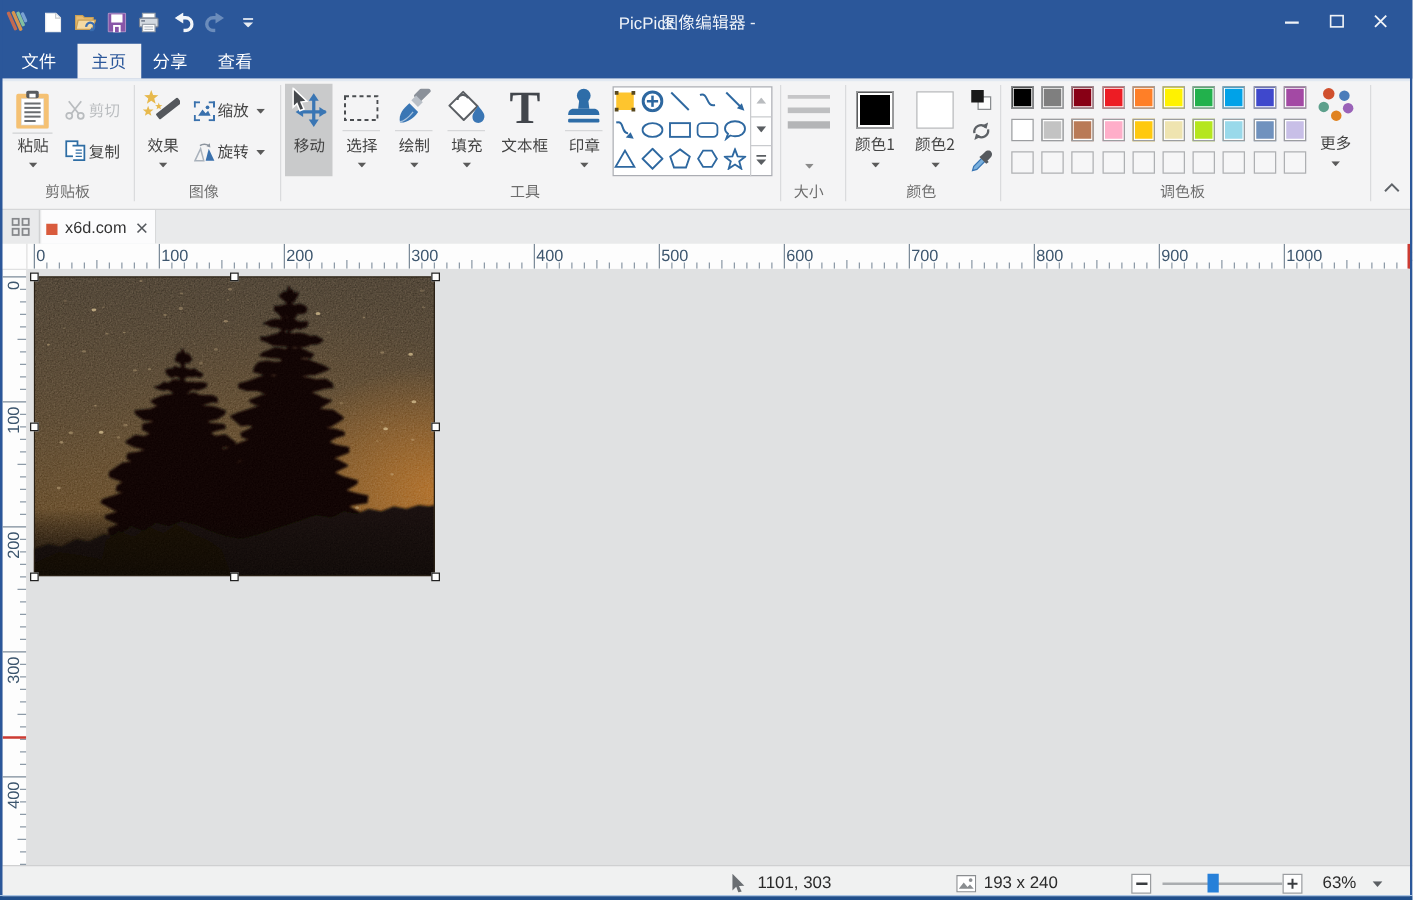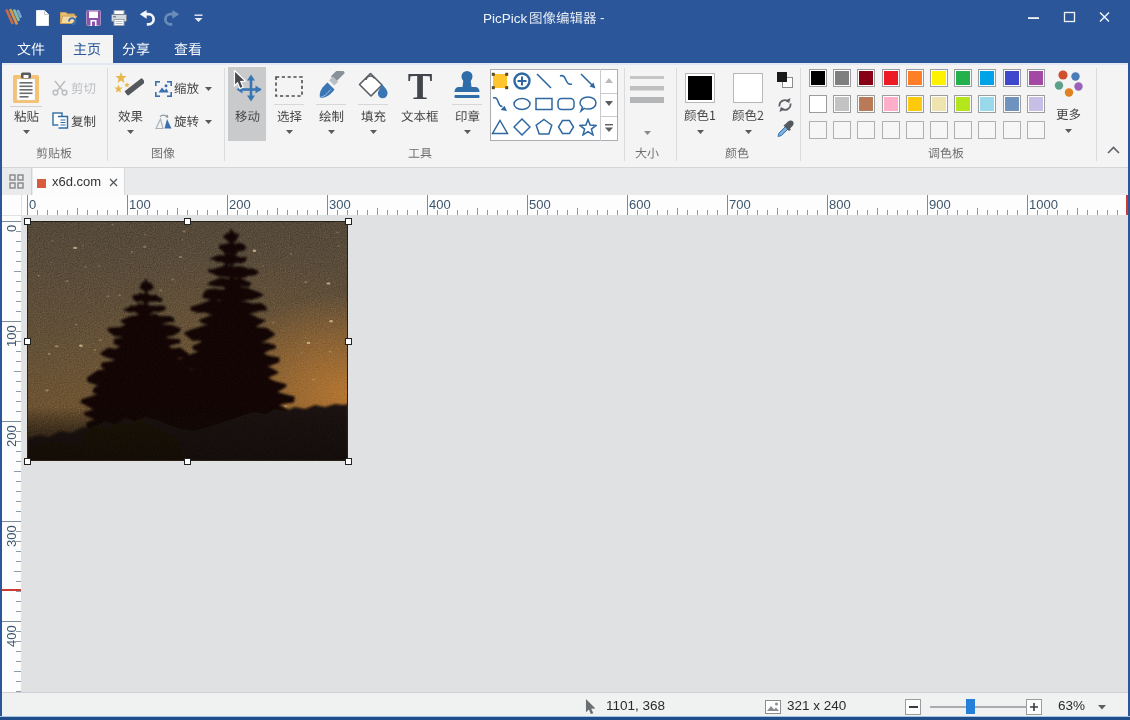--- a/index.html
+++ b/index.html
@@ -42,21 +42,21 @@
       <path d="M7.6 0 L0.8 4.3 L7.6 8.8 Z" fill="#f2f5f9"></path>
     </svg>
 <svg class="abs" style="left:164px;top:10px" width="16" height="16" viewBox="0 0 16 16">
       <path d="M12.8 4.2 H6.5 a5.1 5.1 0 0 0 0 10.2 H8.2" fill="none" stroke="#6b8cbb" stroke-width="2.7"></path>
       <path d="M8.4 0 L15.2 4.3 L8.4 8.8 Z" fill="#6b8cbb"></path>
     </svg>
 <svg class="abs" style="left:194px;top:14px" width="9" height="8" viewBox="0 0 9 8">
       <rect x="0.5" y="0.5" width="8" height="1.4" fill="#e8ecf2"></rect>
       <path d="M0.5 4 H8.5 L4.5 8 Z" fill="#e8ecf2"></path>
     </svg>
-<div class="abs" style="left:483px;top:10px;color:#eef2f8;font-size:13.5px;line-height:17px">PicPick&nbsp;</div>
+<div class="abs" style="left:495px;top:10px;color:#eef2f8;font-size:13.5px;line-height:17px">PicPick&nbsp;</div>
 <div class="abs" style="left:529px;top:11px">
       <svg width="67.5" height="16.9" viewBox="0 0 67.5 16.9" style="display:block">
         <path transform="translate(0.0,11.9) scale(0.01350)" d="M375 -279C455 -262 557 -227 613 -199L644 -250C588 -276 487 -309 407 -325ZM275 -152C413 -135 586 -95 682 -61L715 -117C618 -149 445 -188 310 -203ZM84 -796V80H156V38H842V80H917V-796ZM156 -29V-728H842V-29ZM414 -708C364 -626 278 -548 192 -497C208 -487 234 -464 245 -452C275 -472 306 -496 337 -523C367 -491 404 -461 444 -434C359 -394 263 -364 174 -346C187 -332 203 -303 210 -285C308 -308 413 -345 508 -396C591 -351 686 -317 781 -296C790 -314 809 -340 823 -353C735 -369 647 -396 569 -432C644 -481 707 -538 749 -606L706 -631L695 -628H436C451 -647 465 -666 477 -686ZM378 -563 385 -570H644C608 -531 560 -496 506 -465C455 -494 411 -527 378 -563Z" fill="#eef2f8"></path>
         <path transform="translate(13.5,11.9) scale(0.01350)" d="M486 -710H666C649 -681 628 -651 607 -629H420C444 -656 466 -683 486 -710ZM487 -839C445 -755 366 -649 256 -571C272 -561 294 -539 305 -523C324 -537 341 -552 358 -567V-413H513C465 -371 394 -329 287 -296C303 -283 321 -262 330 -249C420 -278 486 -313 534 -350C550 -335 564 -320 577 -303C509 -242 384 -180 287 -151C301 -139 319 -117 329 -102C417 -134 530 -197 604 -260C614 -241 622 -222 628 -204C549 -123 402 -46 278 -10C292 3 311 27 322 44C430 7 555 -63 642 -141C651 -78 640 -24 618 -3C604 14 589 16 569 16C552 16 529 15 503 12C514 31 520 60 521 77C544 79 566 79 584 79C619 79 645 72 670 45C713 4 727 -104 694 -209L743 -232C779 -123 841 -28 921 23C932 5 954 -21 970 -34C893 -76 831 -162 798 -259C837 -279 876 -301 909 -322L858 -370C812 -337 738 -292 675 -260C653 -307 621 -352 577 -387L600 -413H898V-629H685C714 -664 743 -703 765 -741L721 -773L707 -769H526L559 -826ZM425 -571H603C598 -542 588 -507 563 -470H425ZM665 -571H829V-470H637C655 -507 663 -542 665 -571ZM262 -836C209 -685 122 -535 29 -437C43 -420 65 -381 72 -363C102 -395 131 -433 159 -473V77H230V-588C270 -660 305 -738 333 -815Z" fill="#eef2f8"></path>
         <path transform="translate(27.0,11.9) scale(0.01350)" d="M40 -54 58 15C140 -18 245 -61 346 -103L332 -163C223 -121 114 -79 40 -54ZM61 -423C75 -430 98 -435 205 -450C167 -386 132 -335 116 -316C87 -278 66 -252 45 -248C53 -230 64 -196 68 -182C87 -194 118 -204 339 -255C336 -271 333 -298 334 -317L167 -282C238 -374 307 -486 364 -597L303 -632C286 -593 265 -554 245 -517L133 -505C190 -593 246 -706 287 -815L215 -840C179 -719 112 -587 91 -554C71 -520 55 -496 38 -491C46 -473 57 -438 61 -423ZM624 -350V-202H541V-350ZM675 -350H746V-202H675ZM481 -412V72H541V-143H624V47H675V-143H746V46H797V-143H871V7C871 14 868 16 861 17C854 17 836 17 814 16C822 32 829 56 831 73C867 73 890 71 908 62C926 52 930 35 930 8V-413L871 -412ZM797 -350H871V-202H797ZM605 -826C621 -798 637 -762 648 -732H414V-515C414 -361 405 -139 314 21C329 28 360 50 372 63C465 -99 482 -335 483 -498H920V-732H729C717 -765 697 -811 675 -846ZM483 -668H850V-561H483Z" fill="#eef2f8"></path>
         <path transform="translate(40.5,11.9) scale(0.01350)" d="M551 -751H819V-650H551ZM482 -808V-594H892V-808ZM81 -332C89 -340 119 -346 153 -346H244V-202L40 -167L56 -94L244 -132V76H313V-146L427 -169L423 -234L313 -214V-346H405V-414H313V-568H244V-414H148C176 -483 204 -565 228 -650H412V-722H247C255 -756 263 -791 269 -825L196 -840C191 -801 183 -761 174 -722H47V-650H157C136 -570 115 -504 105 -479C88 -435 75 -403 58 -398C66 -380 77 -346 81 -332ZM815 -472V-386H560V-472ZM400 -76 412 -8 815 -40V80H885V-46L959 -52L960 -115L885 -110V-472H953V-535H423V-472H491V-82ZM815 -329V-242H560V-329ZM815 -185V-105L560 -86V-185Z" fill="#eef2f8"></path>
         <path transform="translate(54.0,11.9) scale(0.01350)" d="M196 -730H366V-589H196ZM622 -730H802V-589H622ZM614 -484C656 -468 706 -443 740 -420H452C475 -452 495 -485 511 -518L437 -532V-795H128V-524H431C415 -489 392 -454 364 -420H52V-353H298C230 -293 141 -239 30 -198C45 -184 64 -158 72 -141L128 -165V80H198V51H365V74H437V-229H246C305 -267 355 -309 396 -353H582C624 -307 679 -264 739 -229H555V80H624V51H802V74H875V-164L924 -148C934 -166 955 -194 972 -208C863 -234 751 -288 675 -353H949V-420H774L801 -449C768 -475 704 -506 653 -524ZM553 -795V-524H875V-795ZM198 -15V-163H365V-15ZM624 -15V-163H802V-15Z" fill="#eef2f8"></path>
       </svg>
     </div>
 <div class="abs" style="left:600px;top:10px;color:#eef2f8;font-size:13.5px"> -</div>
@@ -830,27 +830,27 @@
 <div class="abs" style="left:344.5px;top:217.5px;width:7px;height:7px;background:#fff;border:1px solid #222"></div>
 <div class="abs" style="left:23.5px;top:337.5px;width:7px;height:7px;background:#fff;border:1px solid #222"></div>
 <div class="abs" style="left:344.5px;top:337.5px;width:7px;height:7px;background:#fff;border:1px solid #222"></div>
 <div class="abs" style="left:23.5px;top:457.5px;width:7px;height:7px;background:#fff;border:1px solid #222"></div>
 <div class="abs" style="left:183.5px;top:457.5px;width:7px;height:7px;background:#fff;border:1px solid #222"></div>
 <div class="abs" style="left:344.5px;top:457.5px;width:7px;height:7px;background:#fff;border:1px solid #222"></div>
 <div class="abs" style="left:0;top:692px;width:1130px;height:25px;background:#f0f1f1;border-top:1px solid #cfd0d1"></div>
 <svg class="abs" style="left:585px;top:699px" width="12" height="15" viewBox="0 0 12 15">
       <path d="M1 0 L11 10 L6.5 10.3 L8.8 15 L6 15.8 L4.2 11 L1 14 Z" fill="#6a6e72" transform="scale(0.95)"></path>
     </svg>
-<div class="abs" style="left:606px;top:698px;font-size:13.5px;color:#2a2a2a">1101, 368</div>
+<div class="abs" style="left:606px;top:698px;font-size:13.5px;color:#2a2a2a">1101, 303</div>
 <svg class="abs" style="left:765px;top:700px" width="16" height="14" viewBox="0 0 16 14">
       <rect x="0.5" y="0.5" width="15" height="13" fill="#fff" stroke="#8a8d90"></rect>
 <path d="M2 11 L6 6 L9 9.5 L11 7.5 L14 11 Z" fill="#8a8d90"></path>
       <circle cx="11.5" cy="4" r="1.5" fill="#8a8d90"></circle>
     </svg>
-<div class="abs" style="left:787px;top:698px;font-size:13.5px;color:#2a2a2a">321 x 240</div>
+<div class="abs" style="left:787px;top:698px;font-size:13.5px;color:#2a2a2a">193 x 240</div>
 <div class="abs" style="left:905px;top:699px;width:16px;height:16px;background:#fdfdfd;border:1px solid #9a9da0"></div>
 <div class="abs" style="left:908.5px;top:706px;width:9px;height:1.6px;background:#3a3d40"></div>
 <div class="abs" style="left:930px;top:706px;width:96px;height:2px;background:#aaadb0"></div>
 <div class="abs" style="left:966px;top:699px;width:9px;height:15px;background:#2680d9"></div>
 <div class="abs" style="left:1026px;top:699px;width:16px;height:16px;background:#fdfdfd;border:1px solid #9a9da0"></div>
 <svg class="abs" style="left:1026px;top:699px" width="16" height="16">
       <path d="M8 4 V12 M4 8 H12" stroke="#3a3d40" stroke-width="1.6"></path>
     </svg>
 <div class="abs" style="left:1058px;top:698px;font-size:13.5px;color:#2a2a2a">63%</div>
 <svg class="abs" style="left:1098.0px;top:705px" width="8" height="4.5">

